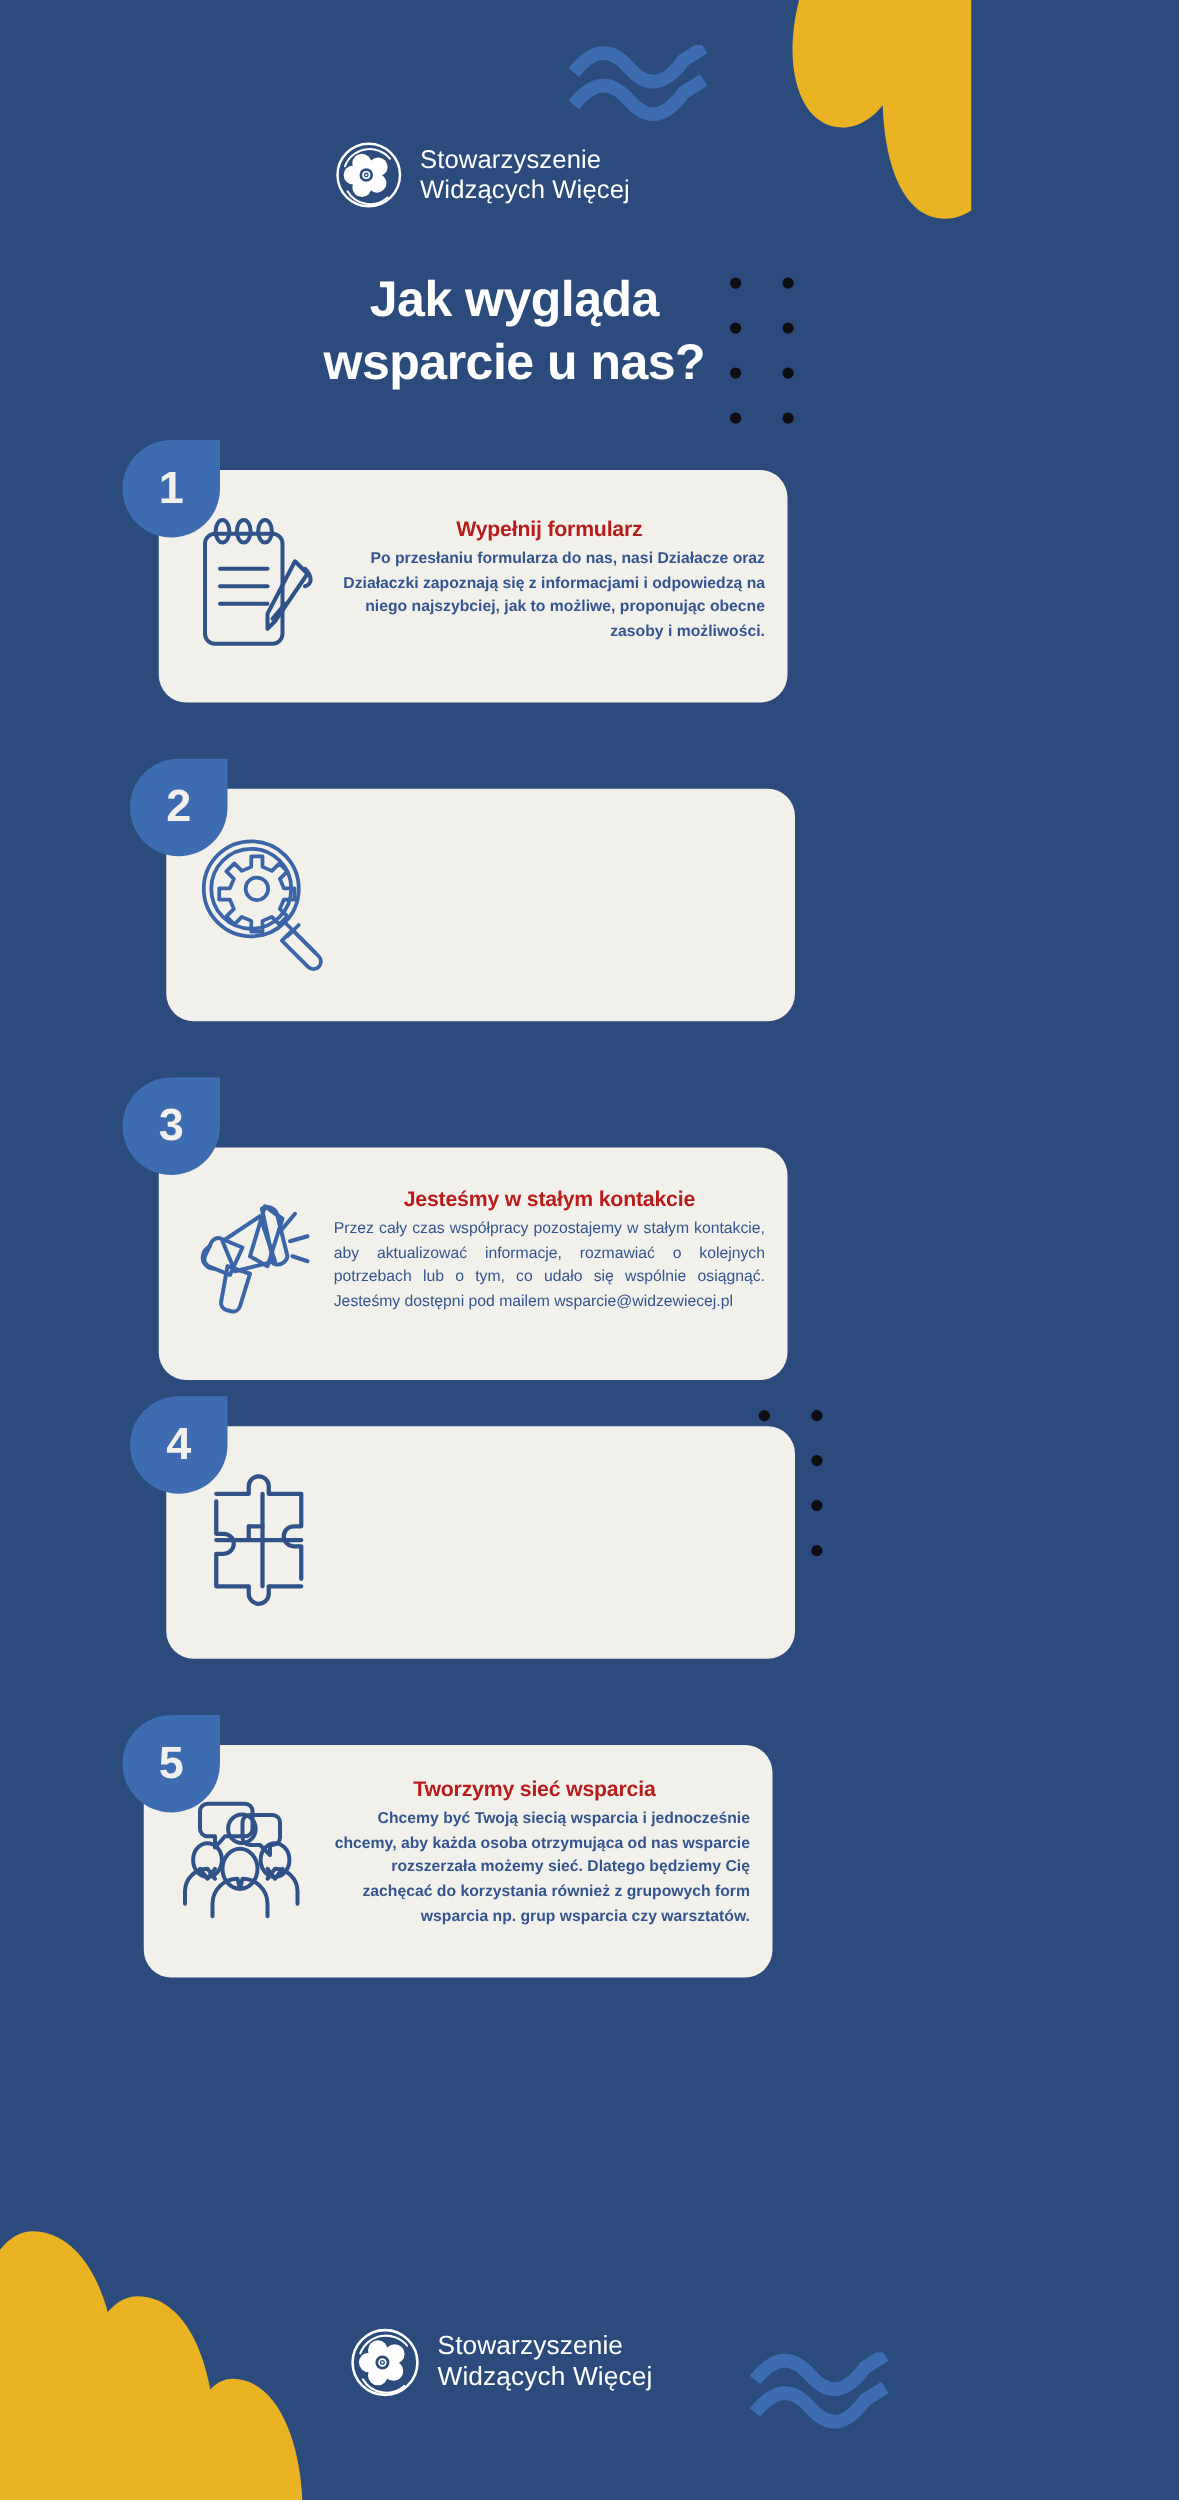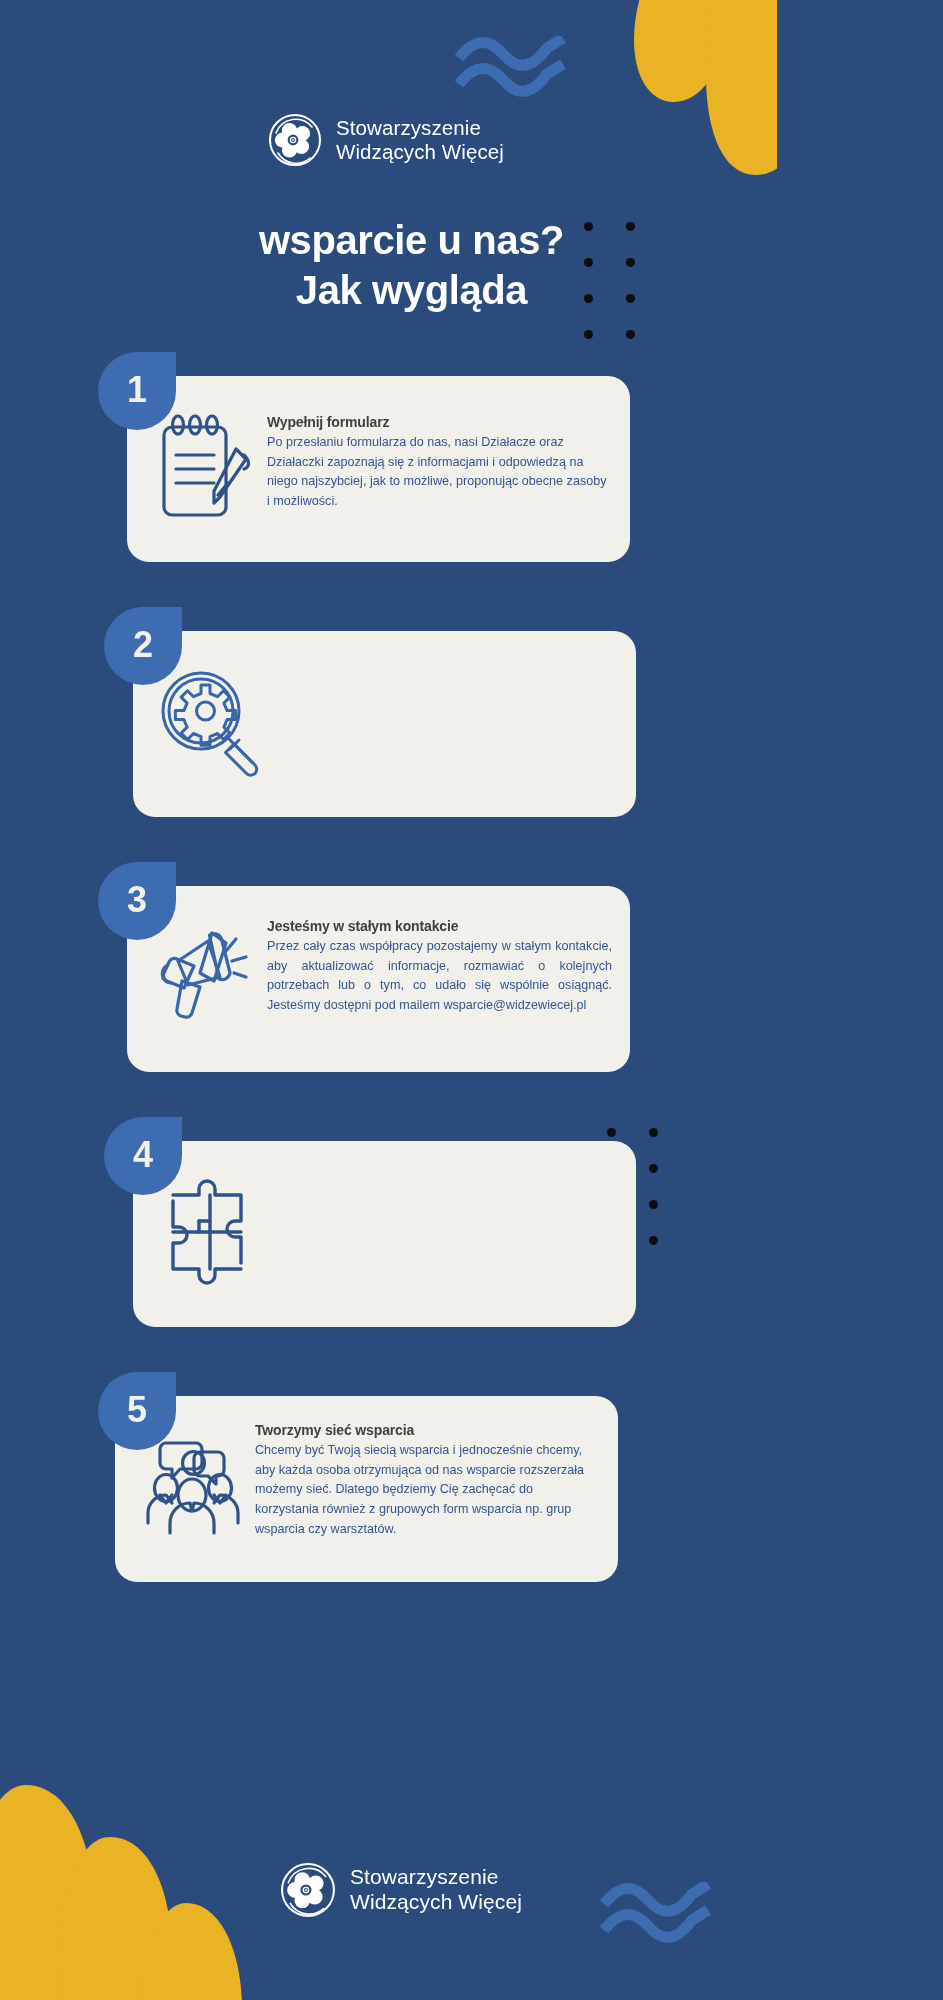--- a/index.html
+++ b/index.html
@@ -113,52 +113,53 @@
   .card-icon {
     flex: 0 0 126px;
     height: 150px;
     display: flex;
     align-items: center;
     justify-content: center;
   }
   .card-body { flex: 1 1 auto; padding-top: 14px; }
 
   .card-title {
-    color: #404040;
-    font-size: 14px;
+    color: #b91c1c;
+    font-size: 17px;
     font-weight: bold;
     letter-spacing: -0.15px;
     margin-bottom: 3px;
+    text-align: center;
   }
   .card-desc {
     color: #34558f;
     font-size: 12.6px;
     line-height: 1.56;
     text-align: justify;
   }
 
   
   .step.s1 .card { top: 24px; }
   .step.s2 .badge { left: 104px; }
   .step.s2 .card  { left: 133px; }
   .step.s3 .badge { left: 98px; }
-  .step.s3 .card  { left: 127px; }
+  .step.s3 .card  { left: 127px; margin-top: 32px; }
   .step.s4 .badge { left: 104px; }
   .step.s4 .card  { left: 133px; }
   .step.s5 .badge { left: 98px; }
   .step.s5 .card  { left: 115px; }
 
   .step.s1 .card-body { padding-top: 22px; }
   .step.s2 .card-body { padding-top: 14px; }
   .step.s3 .card-body { padding-top: 16px; }
   .step.s4 .card-body { padding-top: 10px; }
   .step.s5 .card-body { padding-top: 10px; }
 
   .step.s1 .card-desc,
-  .step.s5 .card-desc { text-align: left; }
+  .step.s5 .card-desc { text-align: right; font-weight: bold; }
 
   svg { display: block; }
 </style>
 </head>
 <body>
 
 <div id="page">
 
   <div class="blob-layer">
 
@@ -231,22 +232,22 @@
         <circle cx="25" cy="27" r="0.9" fill="#ffffff"></circle>
       </svg>
     </span>
     <span class="logo-text">
       <span class="l1">Stowarzyszenie</span>
       <span class="l2">Widzących Więcej</span>
     </span>
   </div>
 
   <h1 class="page-title">
+    <span class="t-line">Jak wygląda</span>
     <span class="t-line">wsparcie u nas?</span>
-    <span class="t-line">Jak wygląda</span>
   </h1>
 
   <div class="steps">
 
     <div class="step s1">
       <div class="badge">1</div>
       <div class="card">
         <div class="card-icon">
           <svg width="104" height="112" viewBox="0 0 104 112">
             <g fill="none" stroke="#2f5288" stroke-width="3.2" stroke-linecap="round" stroke-linejoin="round">

